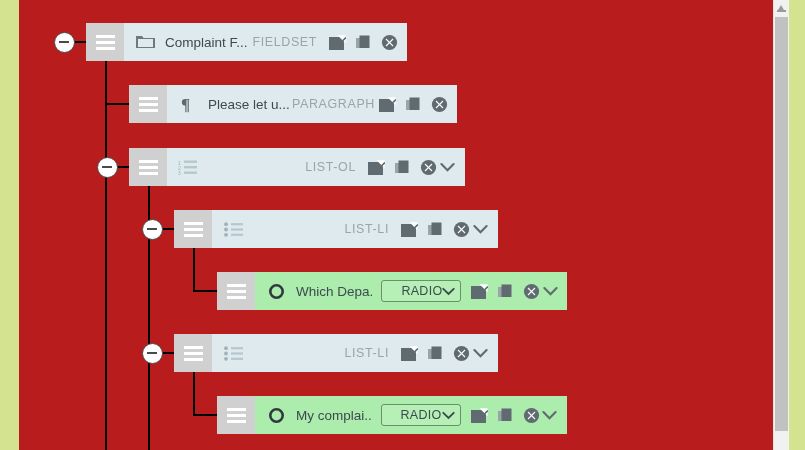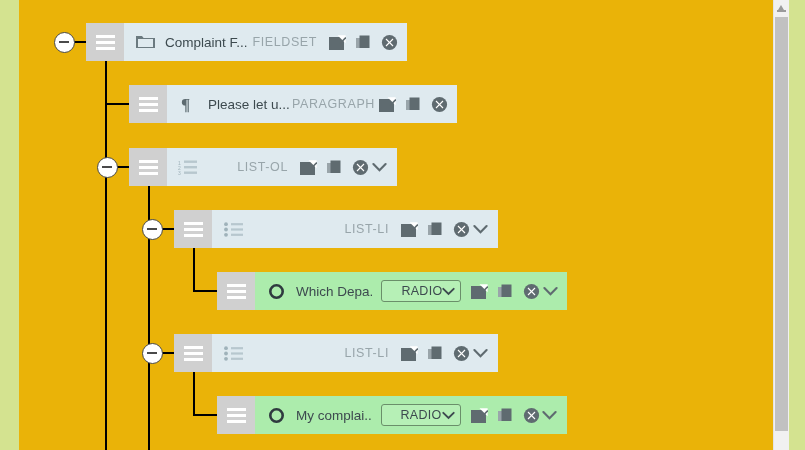--- a/index.html
+++ b/index.html
@@ -5,21 +5,21 @@
   * { box-sizing: border-box; margin: 0; padding: 0; }
   html, body {
     width: 805px; height: 450px;
     font-family: "Liberation Sans", sans-serif;
     background: #ffffff;
     overflow: hidden;
   }
   #app {
     position: relative;
     width: 805px; height: 450px;
-    background: #eab308;
+    background: #b91c1c;
     padding-left: 16px;
   }
 
   
   .edge-strip {
     position: absolute; top: 0; height: 450px;
     background: #d4e390;
   }
   .edge-strip.left  { left: 0;  width: 19px; }
   .edge-strip.right { left: 789px; width: 16px; }
@@ -294,21 +294,21 @@
             <span class="act">
               <svg width="17" height="17" viewBox="0 0 17 17">
                 <circle cx="8.5" cy="8.5" r="7.6" fill="#5f6b70"></circle>
                 <path d="M5.4 4.6 12.4 11.6 11.6 12.4 4.6 5.4z" fill="#ffffff"></path>
                 <path d="M11.6 4.6 12.4 5.4 5.4 12.4 4.6 11.6z" fill="#ffffff"></path>
               </svg>
             </span>
           </div>
         </div>
       </div>
-      <div class="row" style="left: 110px; top: 148px; width: 268px;">
+      <div class="row" style="left: 110px; top: 148px; width: 336px;">
         <div class="grip">
           <i></i>
           <i></i>
           <i></i>
         </div>
         <div class="body blue">
           <span class="lead-icon">
             <svg width="20" height="16" viewBox="0 0 20 16">
               <text x="0" y="5.5" font-family="Liberation Sans, sans-serif" font-size="5" fill="#9fb2ba">1</text>
               <text x="0" y="11" font-family="Liberation Sans, sans-serif" font-size="5" fill="#9fb2ba">2</text>

